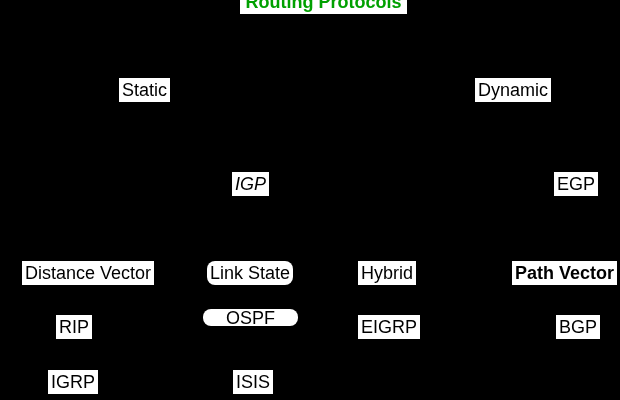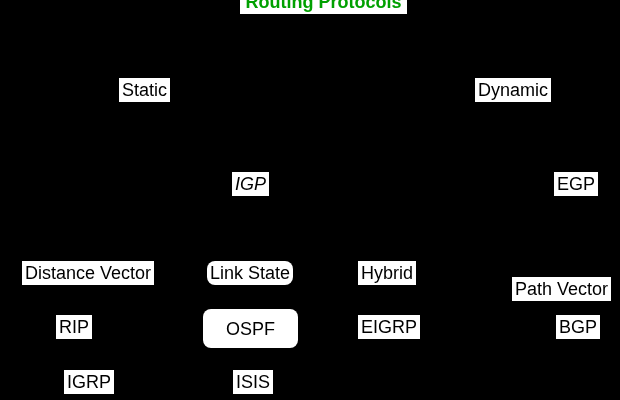--- a/index.html
+++ b/index.html
@@ -23,40 +23,40 @@
   .node.title {
     left: 240px; top: -10px;
     width: 167px;
     text-align: center;
     font-weight: bold;
     color: var(--title-color, #00a000);
     padding: 1px 0;
   }
   .node.rounded {
     left: 203px; top: 309px;
-    width: 95px; height: 39px;
+    width: 95px; height: 17px;
     border-radius: 8px;
     padding: 0;
     display: flex;
     align-items: center;
     justify-content: center;
   }
   #n-static          { left: 119px; top: 78px;  }
   #n-default         { left: 293px; top: 78px;  }
   #n-dynamic         { left: 475px; top: 78px;  }
   #n-igp             { left: 232px; top: 172px; font-style: italic; }
   #n-egp             { left: 539px; top: 172px; margin-left: 15px; }
   #n-distance-vector { left: 22px;  top: 261px; }
   #n-link-state      { left: 207px; top: 261px; border-radius: 8px; }
   #n-hybrid          { left: 358px; top: 261px; }
-  #n-path-vector     { left: 512px; top: 277px; }
+  #n-path-vector     { left: 512px; top: 261px; font-weight: bold; }
   #n-rip             { left: 56px;  top: 315px; }
   #n-eigrp           { left: 358px; top: 315px; }
   #n-bgp             { left: 556px; top: 315px; }
-  #n-igrp            { left: 64px;  top: 370px; }
+  #n-igrp            { left: 48px;  top: 370px; }
   #n-isis            { left: 233px; top: 370px; }
 </style>
 </head>
 <body>
 
 <div class="canvas">
   <div class="node title" id="n-title">Routing Protocols</div>
 
   <div class="node" id="n-static">Static</div>
   <div class="node" id="n-dynamic">Dynamic</div>

